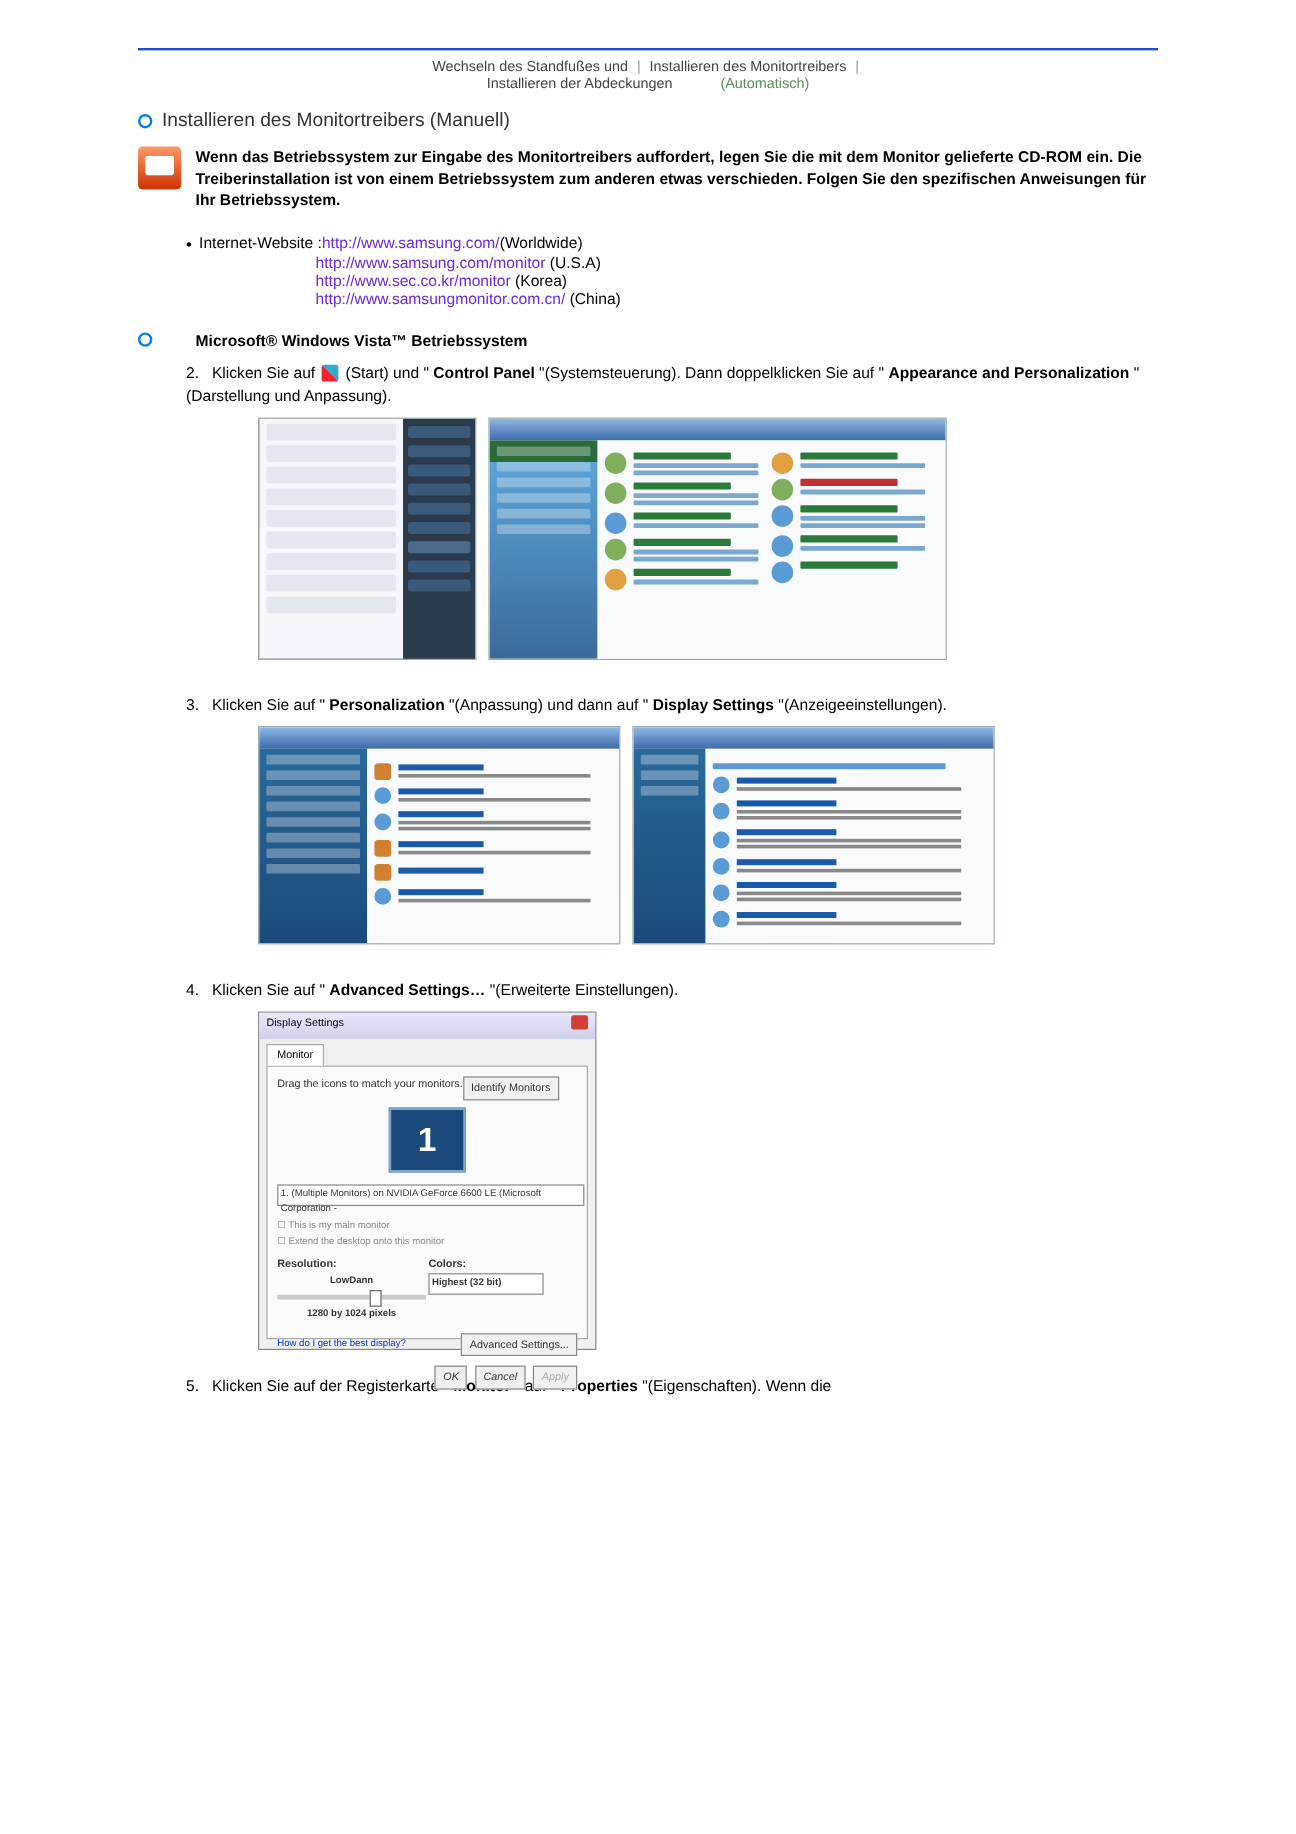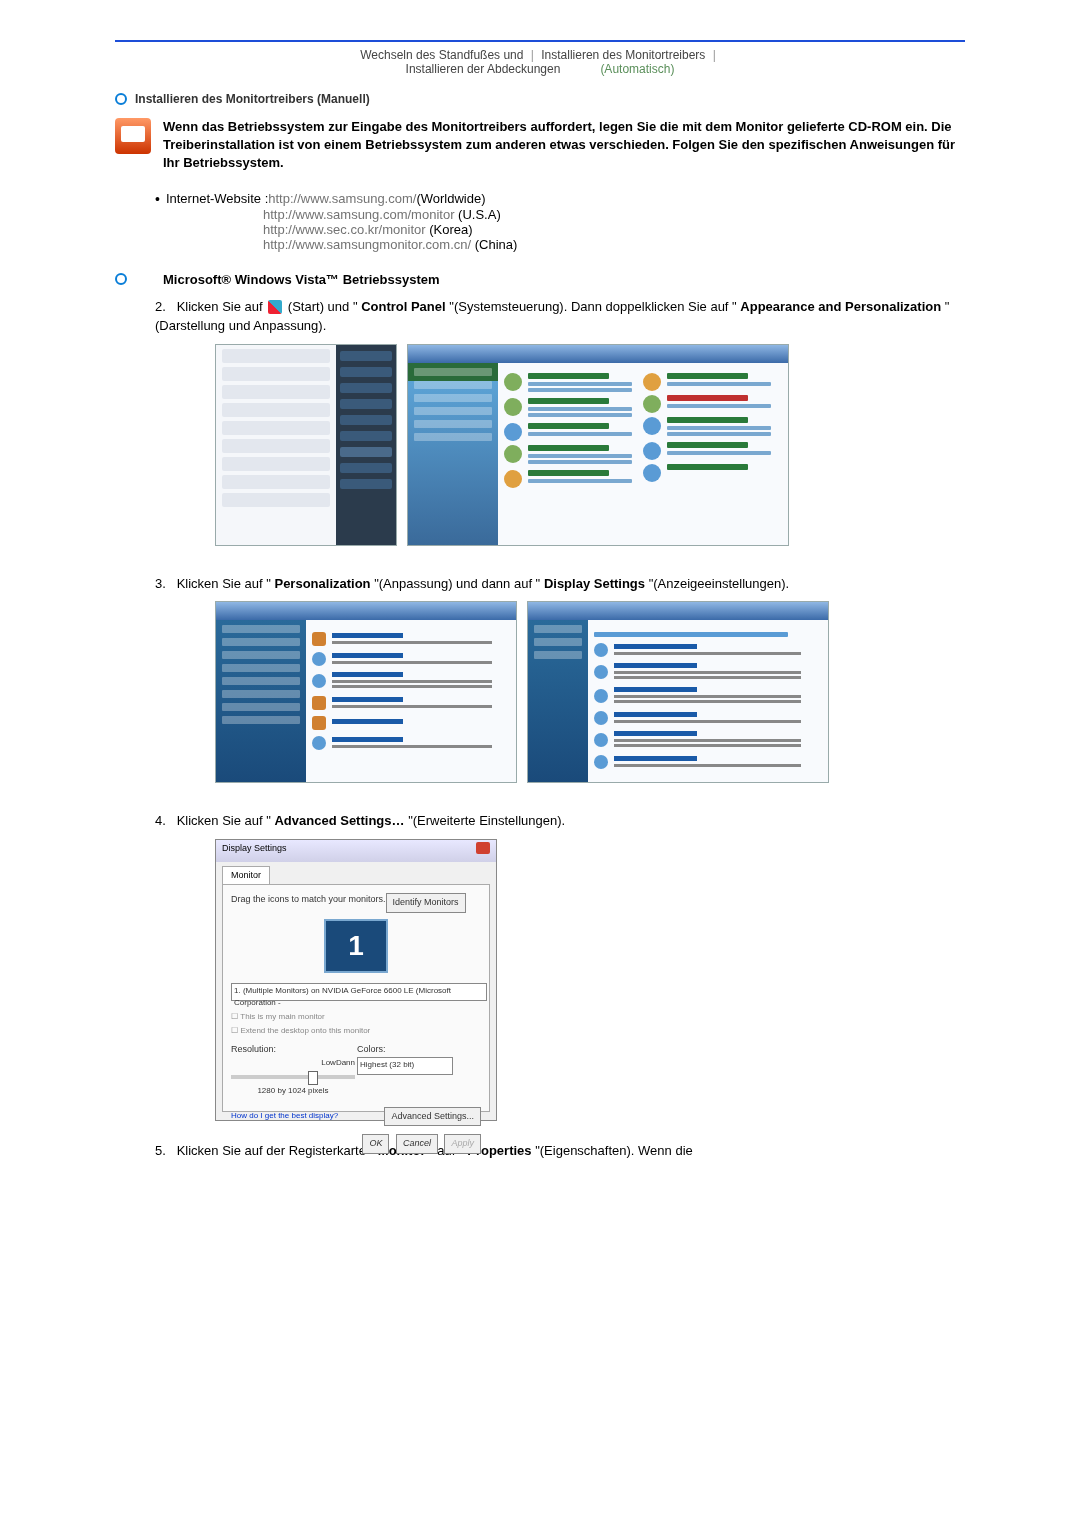--- a/index.html
+++ b/index.html
@@ -29,22 +29,22 @@
     align-items: center;
     margin: 10px 0 12px 0;
   }
   .bullet-circle {
     width: 12px; height: 12px; border-radius: 50%;
     border: 2px solid #0a7ed8;
     margin-right: 8px;
     box-sizing: border-box;
   }
   .section-title {
-    font-size: 12px;
-    font-weight: bold;
+    font-size: 16px;
+    font-weight: normal;
     color: #333;
   }
   .os-links {
     text-align: center;
     margin: 8px 0 30px 0;
     font-size: 13px;
   }
   .os-links a { color: #0033cc; text-decoration: none; }
   .os-links .sep { color: #333; margin: 0 4px; }
   .intro-block {
@@ -62,21 +62,21 @@
   }
   .intro-icon::after {
     content:""; position:absolute; left:6px; top:8px; width:24px; height:16px;
     background:#fff; border-radius:2px;
   }
   .intro-text { flex:1; }
   .intro-bold { font-weight: bold; font-size: 13px; line-height:1.4; }
   .intro-plain { margin-top:10px; font-size: 13px; line-height:1.4; }
   .web-list { margin: 8px 0 20px 40px; font-size: 13px; }
   .web-list .row { display:flex; }
-  .web-list a { color:#737373; text-decoration:none; }
+  .web-list a { color:#6d28d9; text-decoration:none; }
   .web-row-indent { margin-left:108px; }
   .bullet-dot { font-size:14px; margin-right:6px; }
   .subsection-head {
     display:flex; align-items:center; margin:10px 0 10px 0;gap:28px;
   }
   .subsection-head .bullet-circle { border-color:#0a7ed8; }
   .subsection-title { font-weight:bold; font-size:13px; }
   .steps { margin-left:40px; font-size:13px; line-height:1.5; }
   .step { margin-bottom:8px; }
   .step-num { display:inline-block; width:18px; }
@@ -148,30 +148,30 @@
   .display-dialog .monitor-preview {
     width:60px; height:50px; background:#1a4a7a; margin:6px auto 10px auto;
     display:flex; align-items:center; justify-content:center; color:#fff; font-size:28px; font-weight:bold;
     border:2px solid #7aa8d0;
   }
   .display-dialog .btn {
     display:inline-block; font-size:9px; padding:2px 6px; background:#f0f0f0; border:1px solid #888;
   }
   .display-dialog .toprow { display:flex; justify-content:flex-start; align-items:flex-start;}
   .display-dialog .check { font-size:8px; color:#888; margin:2px 0; }
-  .display-dialog .two-col { display:flex; gap:2px; margin-top:6px;}
+  .display-dialog .two-col { display:flex; gap:2px; margin-top:6px;font-weight:bold;}
   .display-dialog .col { flex:1; }
   .display-dialog .slider {
     height:4px; background:#ccc; position:relative; margin:6px 0;
   }
   .display-dialog .slider .thumb {
     width:8px; height:12px; background:#fff; border:1px solid #666;
     position:absolute; top:-4px; left:62%;
   }
-  .display-dialog .slider-labels { display:flex; justify-content:flex-end; font-size:8px;}
+  .display-dialog .slider-labels { display:flex; justify-content:center; font-size:8px;}
   .display-dialog .resline { text-align:center; font-size:8px; margin-top:4px;}
   .display-dialog .link { color:#0033cc; font-size:8px; }
   .display-dialog .bottom-btns { text-align:right; margin-top:8px;}
   .display-dialog .bottom-btns .btn { margin-left:4px;font-style:italic; }
   .display-dialog .colors-select { width:90px; height:14px; background:#fff; border:1px solid #888; font-size:8px; padding:1px 2px; display:inline-block;}
 
   .small-win-icon {
     display:inline-block; width:14px; height:14px; background:
       linear-gradient(45deg,#e23,#e23 50%,#3ac 50%,#3ac);
     border-radius:2px; vertical-align:middle; margin:0 2px;

